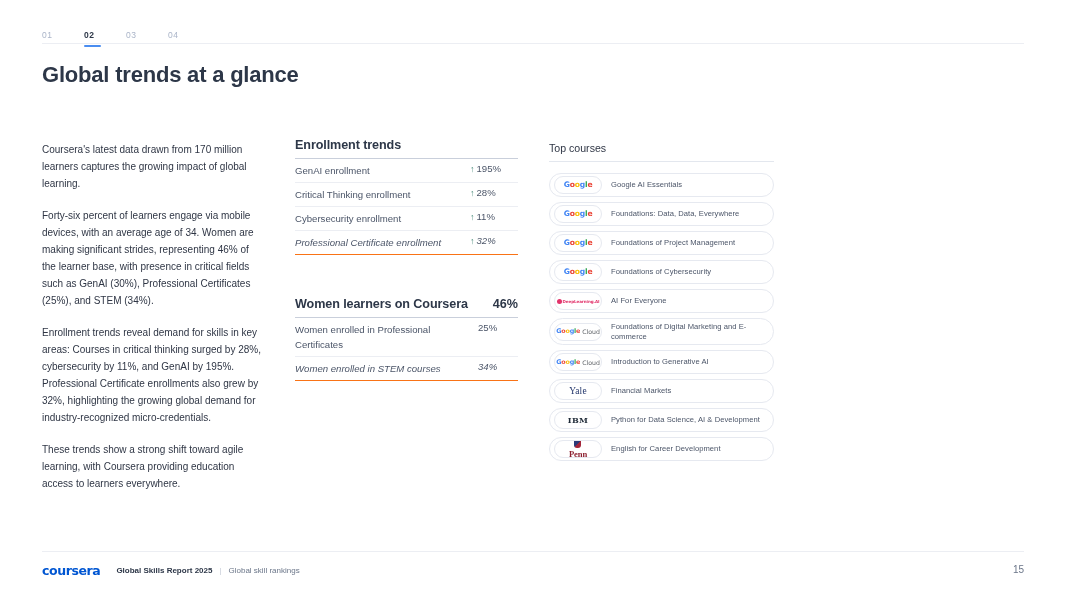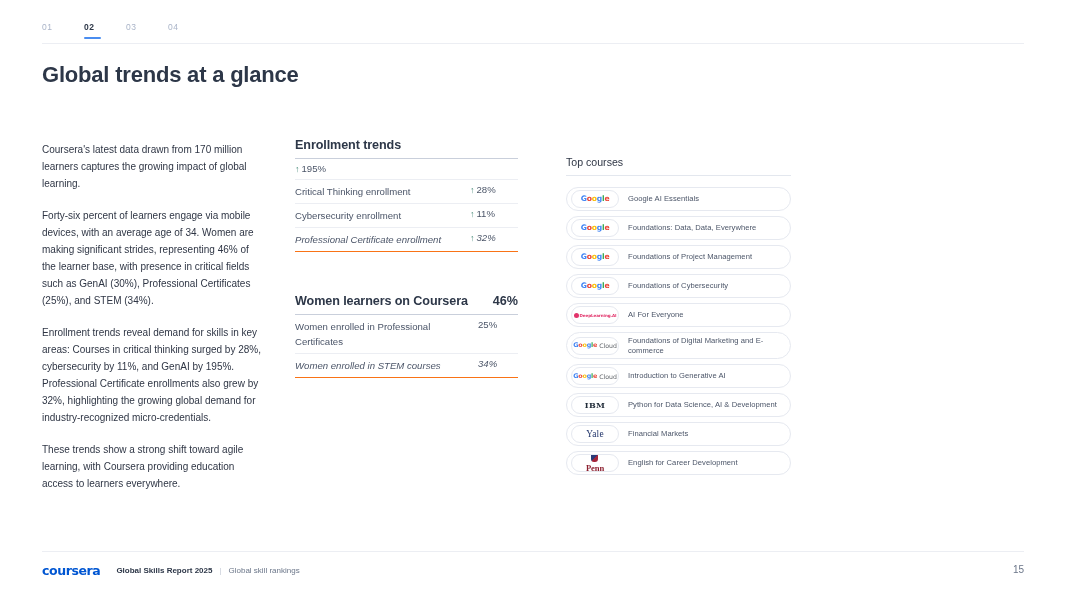--- a/index.html
+++ b/index.html
@@ -6,21 +6,21 @@
   html, body {
     width: 1066px; height: 600px;
     background: #ffffff;
     font-family: "Liberation Sans", sans-serif;
     -webkit-font-smoothing: antialiased;
   }
   .page { position: relative; width: 1066px; height: 600px; overflow: hidden; }
 
   
   .section-nav {
-    position: absolute; left: 42px; top: 22px; width: 982px;
+    position: absolute; left: 42px; top: 30px; width: 982px;
     display: flex; align-items: flex-start; gap: 0;
   }
   .nav-item {
     width: 42px; font-size: 8.5px; letter-spacing: .4px;
     color: #aab4c8; font-weight: 400; padding-bottom: 7px; position: relative;
   }
   .nav-item.active { color: #2d3748; font-weight: 700; }
   .nav-item.active::after {
     content: ""; position: absolute; left: 0; bottom: 0;
     width: 17px; height: 2.5px; background: #4a8df0; border-radius: 2px;
@@ -32,21 +32,21 @@
 
   
   .page-title {
     position: absolute; left: 42px; top: 62px;
     font-size: 22px; font-weight: 700; color: #2d3748; letter-spacing: -.2px;
   }
 
   
   .col-left  { position: absolute; left: 42px;  top: 141px; width: 222px; }
   .col-mid   { position: absolute; left: 295px; top: 138px; width: 223px; }
-  .col-right { position: absolute; left: 549px; top: 156px; width: 225px; margin-left: 17px; }
+  .col-right { position: absolute; left: 549px; top: 142px; width: 225px; }
 
   .body-p {
     font-size: 10px; line-height: 17px; color: #2f3645; margin-bottom: 15px;
   }
   .body-p:last-child { margin-bottom: 0; }
 
   
   .tbl-title-row {
     display: flex; align-items: baseline; justify-content: space-between;
     padding-bottom: 6px;
@@ -143,20 +143,21 @@
   </div>
 
   <div class="col-mid">
 
     <div>
       <div class="tbl-title-row">
         <span class="tbl-title">Enrollment trends</span>
       </div>
       <div class="tbl">
         <div class="tbl-row">
+          <span class="tbl-label">GenAI enrollment</span>
           <span class="tbl-val"><span class="arrow">↑</span><span>195%</span></span>
         </div>
         <div class="tbl-row">
           <span class="tbl-label">Critical Thinking enrollment</span>
           <span class="tbl-val"><span class="arrow">↑</span><span>28%</span></span>
         </div>
         <div class="tbl-row">
           <span class="tbl-label">Cybersecurity enrollment</span>
           <span class="tbl-val"><span class="arrow">↑</span><span>11%</span></span>
         </div>
@@ -241,30 +242,30 @@
     <div class="course-card">
       <span class="logo-pill">
         <span class="g-wordmark" style="font-size:6.4px;"><span class="g-b">G</span><span class="g-r">o</span><span class="g-y">o</span><span class="g-b">g</span><span class="g-g">l</span><span class="g-r">e</span></span>
           <span class="gc-cloud">Cloud</span>
       </span>
       <span class="course-name">Introduction to Generative AI</span>
     </div>
 
     <div class="course-card">
       <span class="logo-pill">
+        <span class="yale-logo">Yale</span>
+      </span>
+      <span class="course-name">Financial Markets</span>
+    </div>
+
+    <div class="course-card">
+      <span class="logo-pill">
         <span class="ibm-logo">IBM</span>
       </span>
       <span class="course-name">Python for Data Science, AI &amp; Development</span>
-    </div>
-
-    <div class="course-card">
-      <span class="logo-pill">
-        <span class="yale-logo">Yale</span>
-      </span>
-      <span class="course-name">Financial Markets</span>
     </div>
 
     <div class="course-card">
       <span class="logo-pill">
         <span class="penn-logo">
             <span class="penn-shield"></span>
             <span class="penn-text">Penn</span>
           </span>
       </span>
       <span class="course-name">English for Career Development</span>

